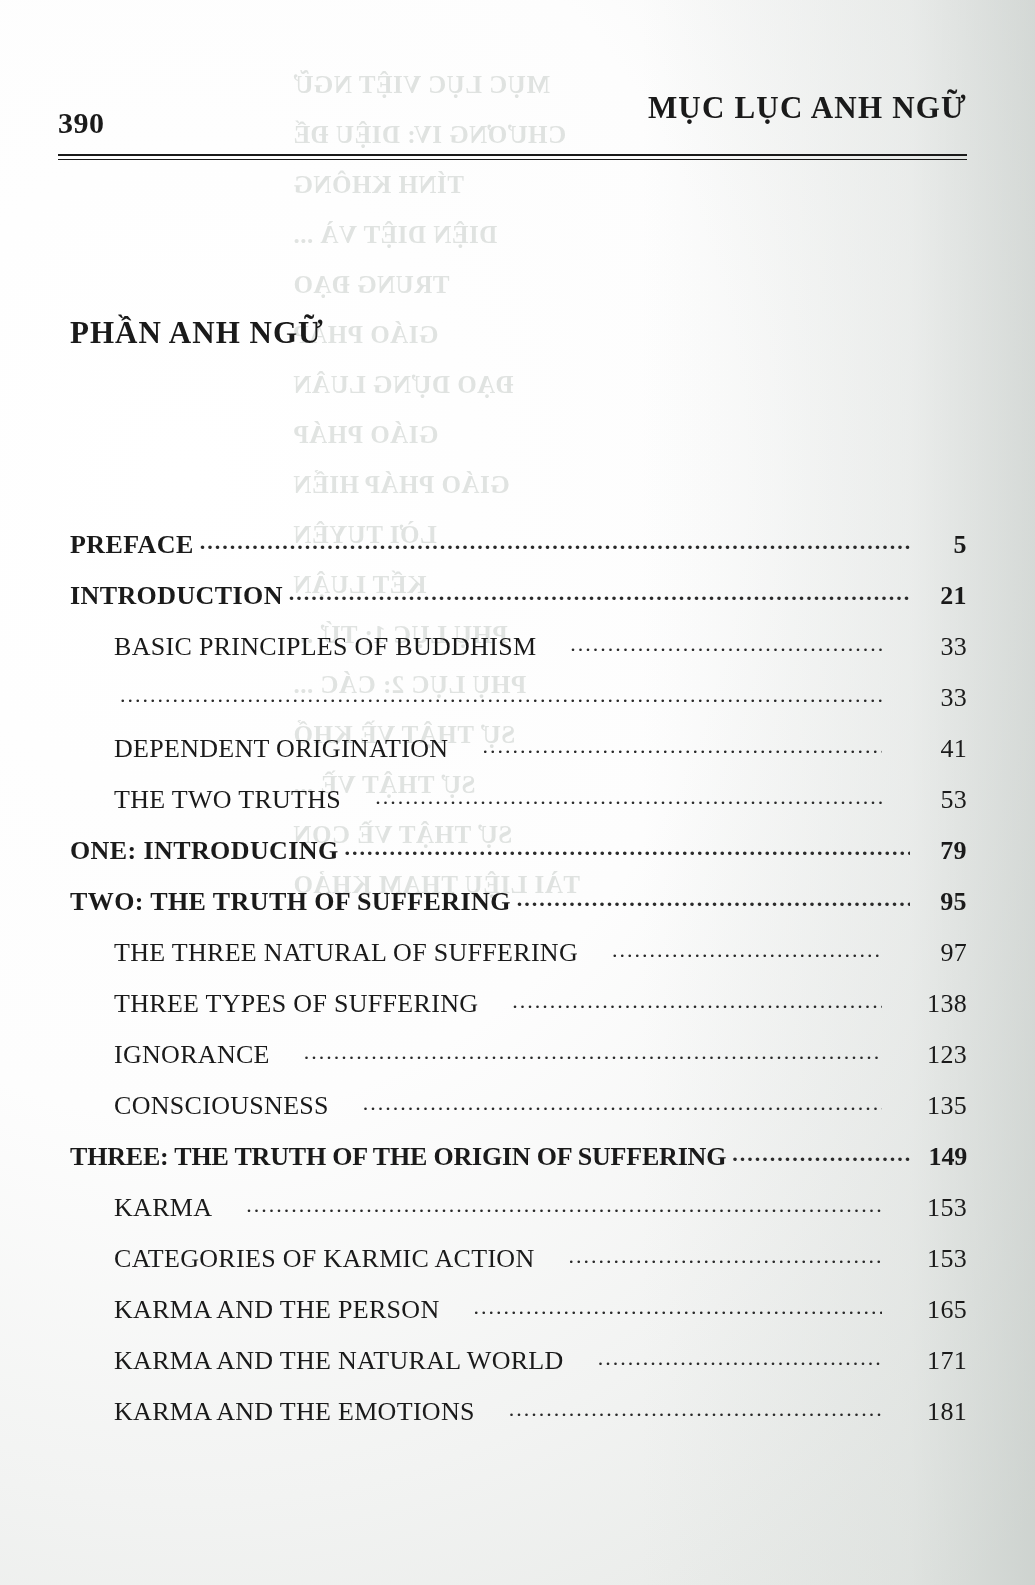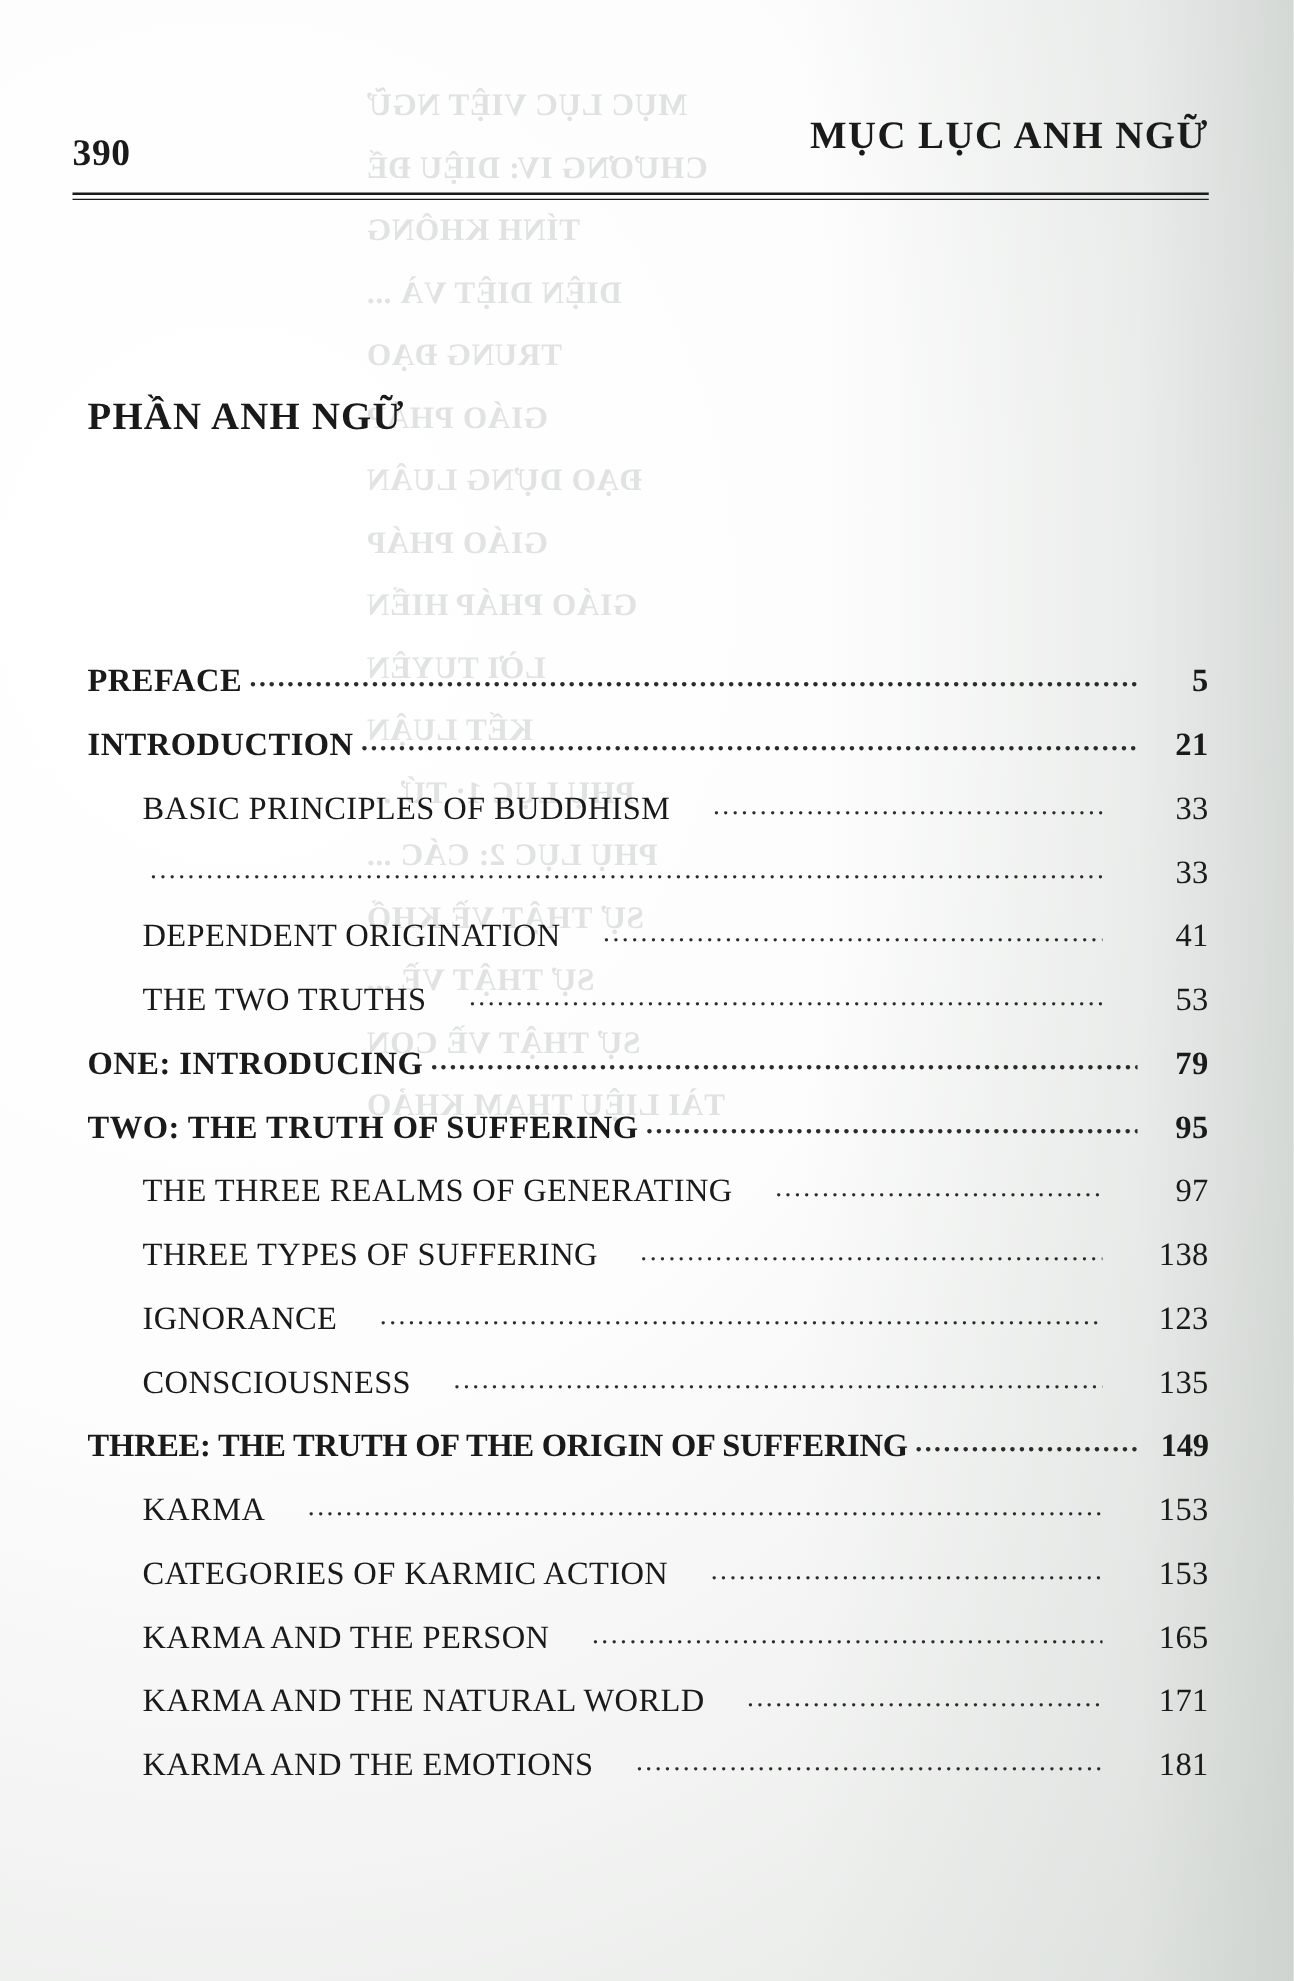--- a/index.html
+++ b/index.html
@@ -195,21 +195,21 @@
         <span class="label">ONE: INTRODUCING</span>
         <span class="leader">................................................................................................................................................................</span>
         <span class="page-num">79</span>
       </div>
       <div class="toc-row lvl1">
         <span class="label">TWO: THE TRUTH OF SUFFERING</span>
         <span class="leader">................................................................................................................................................................</span>
         <span class="page-num">95</span>
       </div>
       <div class="toc-row lvl2">
-        <span class="label">THE THREE REALMS OF GENERATING</span>
+        <span class="label">THE THREE NATURAL OF SUFFERING</span>
         <span class="leader">................................................................................................................................................................</span>
         <span class="page-num">97</span>
       </div>
       <div class="toc-row lvl2">
         <span class="label">THREE TYPES OF SUFFERING</span>
         <span class="leader">................................................................................................................................................................</span>
         <span class="page-num">138</span>
       </div>
       <div class="toc-row lvl2">
         <span class="label">IGNORANCE</span>

